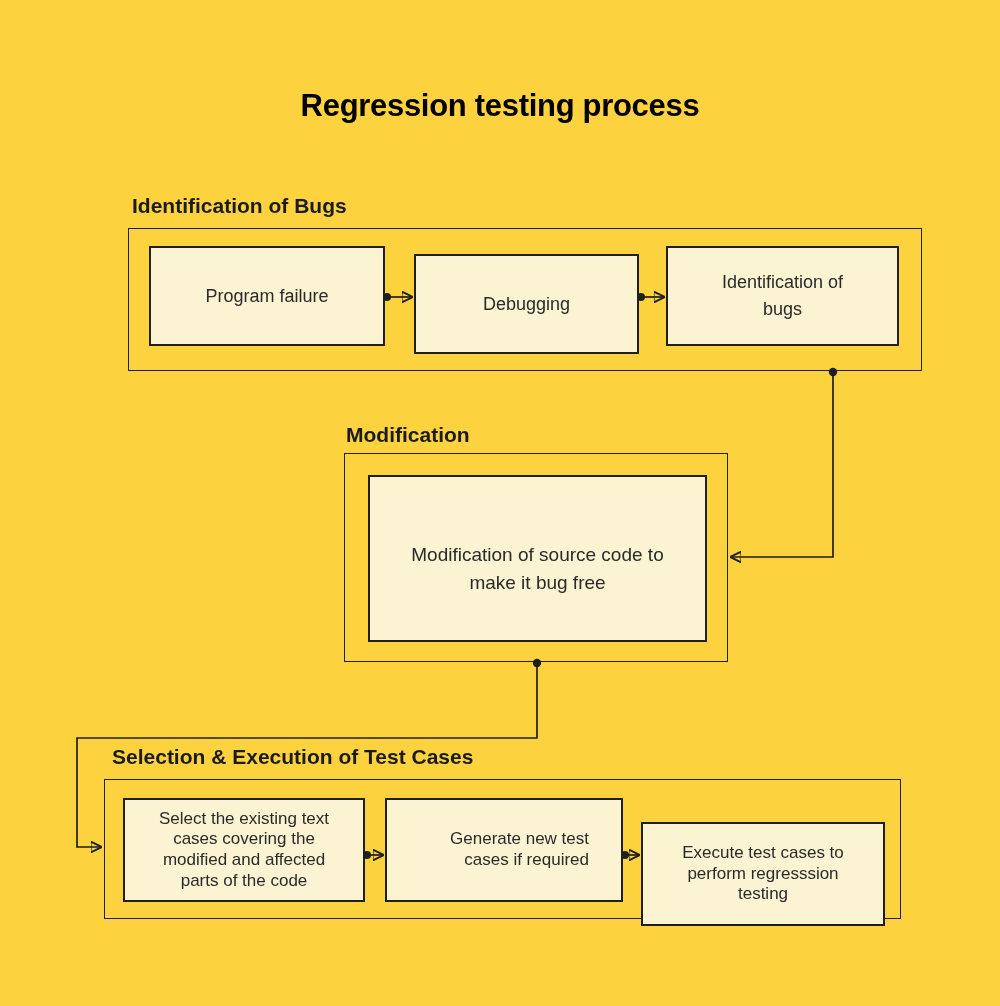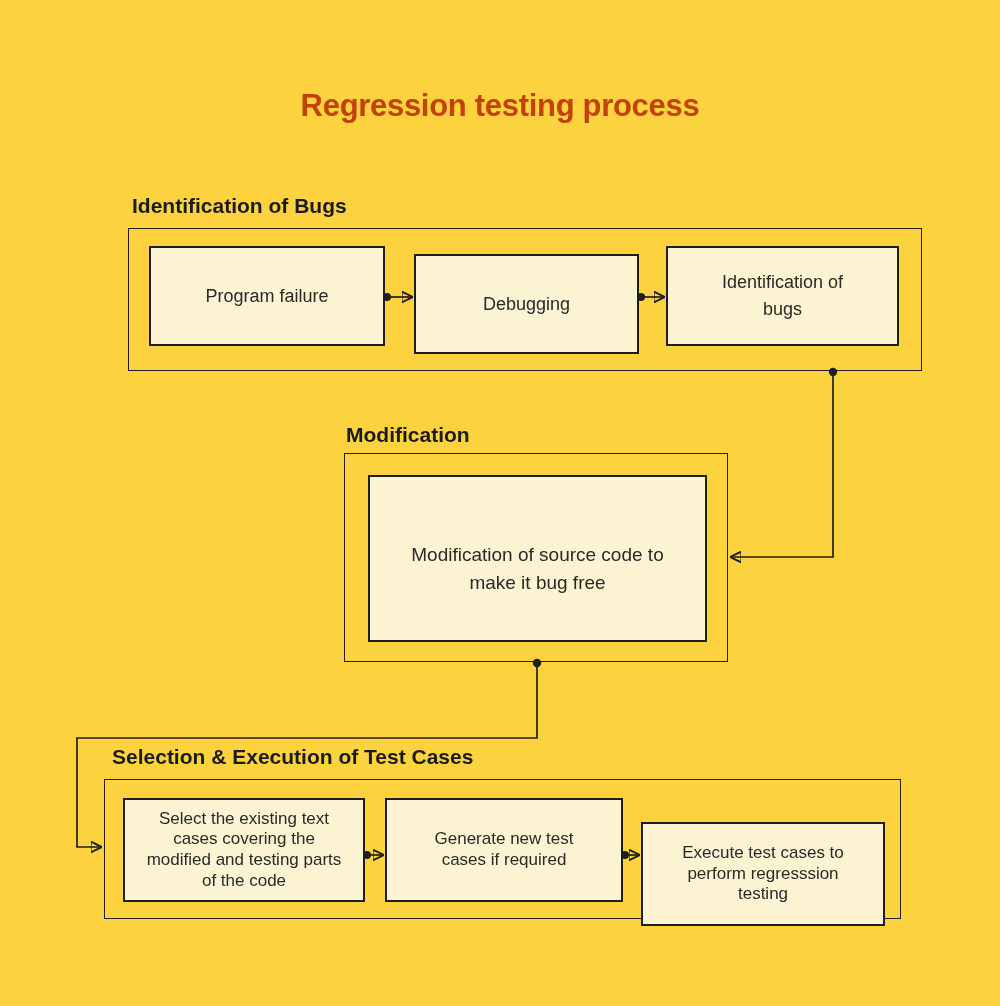--- a/index.html
+++ b/index.html
@@ -6,21 +6,21 @@
   body{font-family:"Liberation Sans", sans-serif;}
   .canvas{
     position:relative;
     width:1000px;height:1006px;
     background:#FCD23F;
     overflow:hidden;
   }
   .title{
     position:absolute;left:0;top:88px;width:1000px;
     text-align:center;
-    font-size:31px;font-weight:700;color:#c2410c;
+    font-size:31px;font-weight:700;color:#000000;
     letter-spacing:-0.3px;
   }
   .heading{
     position:absolute;
     font-size:21px;font-weight:700;color:#1b1b1b;
     white-space:nowrap;
   }
   .h-s1{left:132px;top:194px;}
   .h-s2{left:346px;top:423px;}
   .h-s3{left:112px;top:745px;}
@@ -45,21 +45,21 @@
   .node span{display:inline-block;}
   .n11{left:149px;top:246px;width:236px;height:100px;font-size:18px;}
   .n12{left:414px;top:246px;width:225px;height:100px;font-size:18px;margin-top:8px;}
   .n13{left:666px;top:246px;width:233px;height:100px;font-size:18px;line-height:1.5;}
   .n13 span{max-width:155px;}
   .n21{left:368px;top:475px;width:339px;height:167px;font-size:19px;line-height:1.45;}
   .n21 span{max-width:292px;margin-top:20px;}
   .n31{left:123px;top:798px;width:242px;height:104px;font-size:17px;line-height:1.22;}
   .n31 span{max-width:200px;}
   .n32{left:385px;top:798px;width:238px;height:104px;font-size:17px;line-height:1.22;}
-  .n32 span{max-width:170px;}
+  .n32 span{max-width:170px;text-align:right;}
   .n33{left:641px;top:822px;width:244px;height:104px;font-size:17px;line-height:1.22;}
   .n33 span{max-width:192px;}
   svg.connector-layer{
     position:absolute;left:0;top:0;width:1000px;height:1006px;
     pointer-events:none;
   }
   svg.connector-layer path{
     fill:none;stroke:#1f1f1f;stroke-width:1.7;
   }
   svg.connector-layer circle{fill:#1f1f1f;}
@@ -85,21 +85,21 @@
 
   <div class="heading h-s2">Modification</div>
   <div class="container c-s2"></div>
   <div class="node n21">
     <span>Modification of source code to make it bug free</span>
   </div>
 
   <div class="heading h-s3">Selection &amp; Execution of Test Cases</div>
   <div class="container c-s3"></div>
   <div class="node n31">
-    <span>Select the existing text cases covering the modified and testing parts of the code</span>
+    <span>Select the existing text cases covering the modified and affected parts of the code</span>
   </div>
   <div class="node n32">
     <span>Generate new test cases if required</span>
   </div>
   <div class="node n33">
     <span>Execute test cases to perform regresssion testing</span>
   </div>
 
   <svg class="connector-layer" viewBox="0 0 1000 1006" xmlns="http://www.w3.org/2000/svg">
     <defs>

